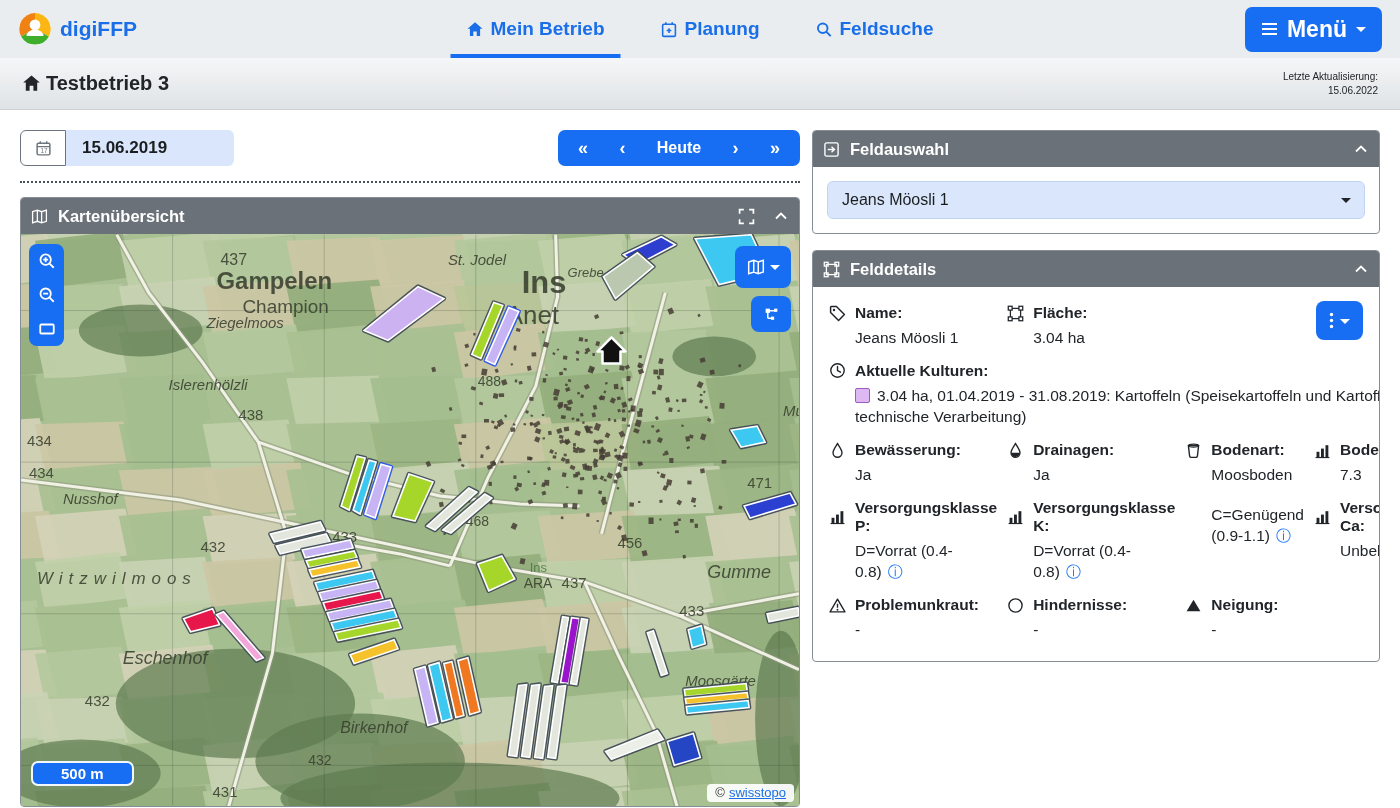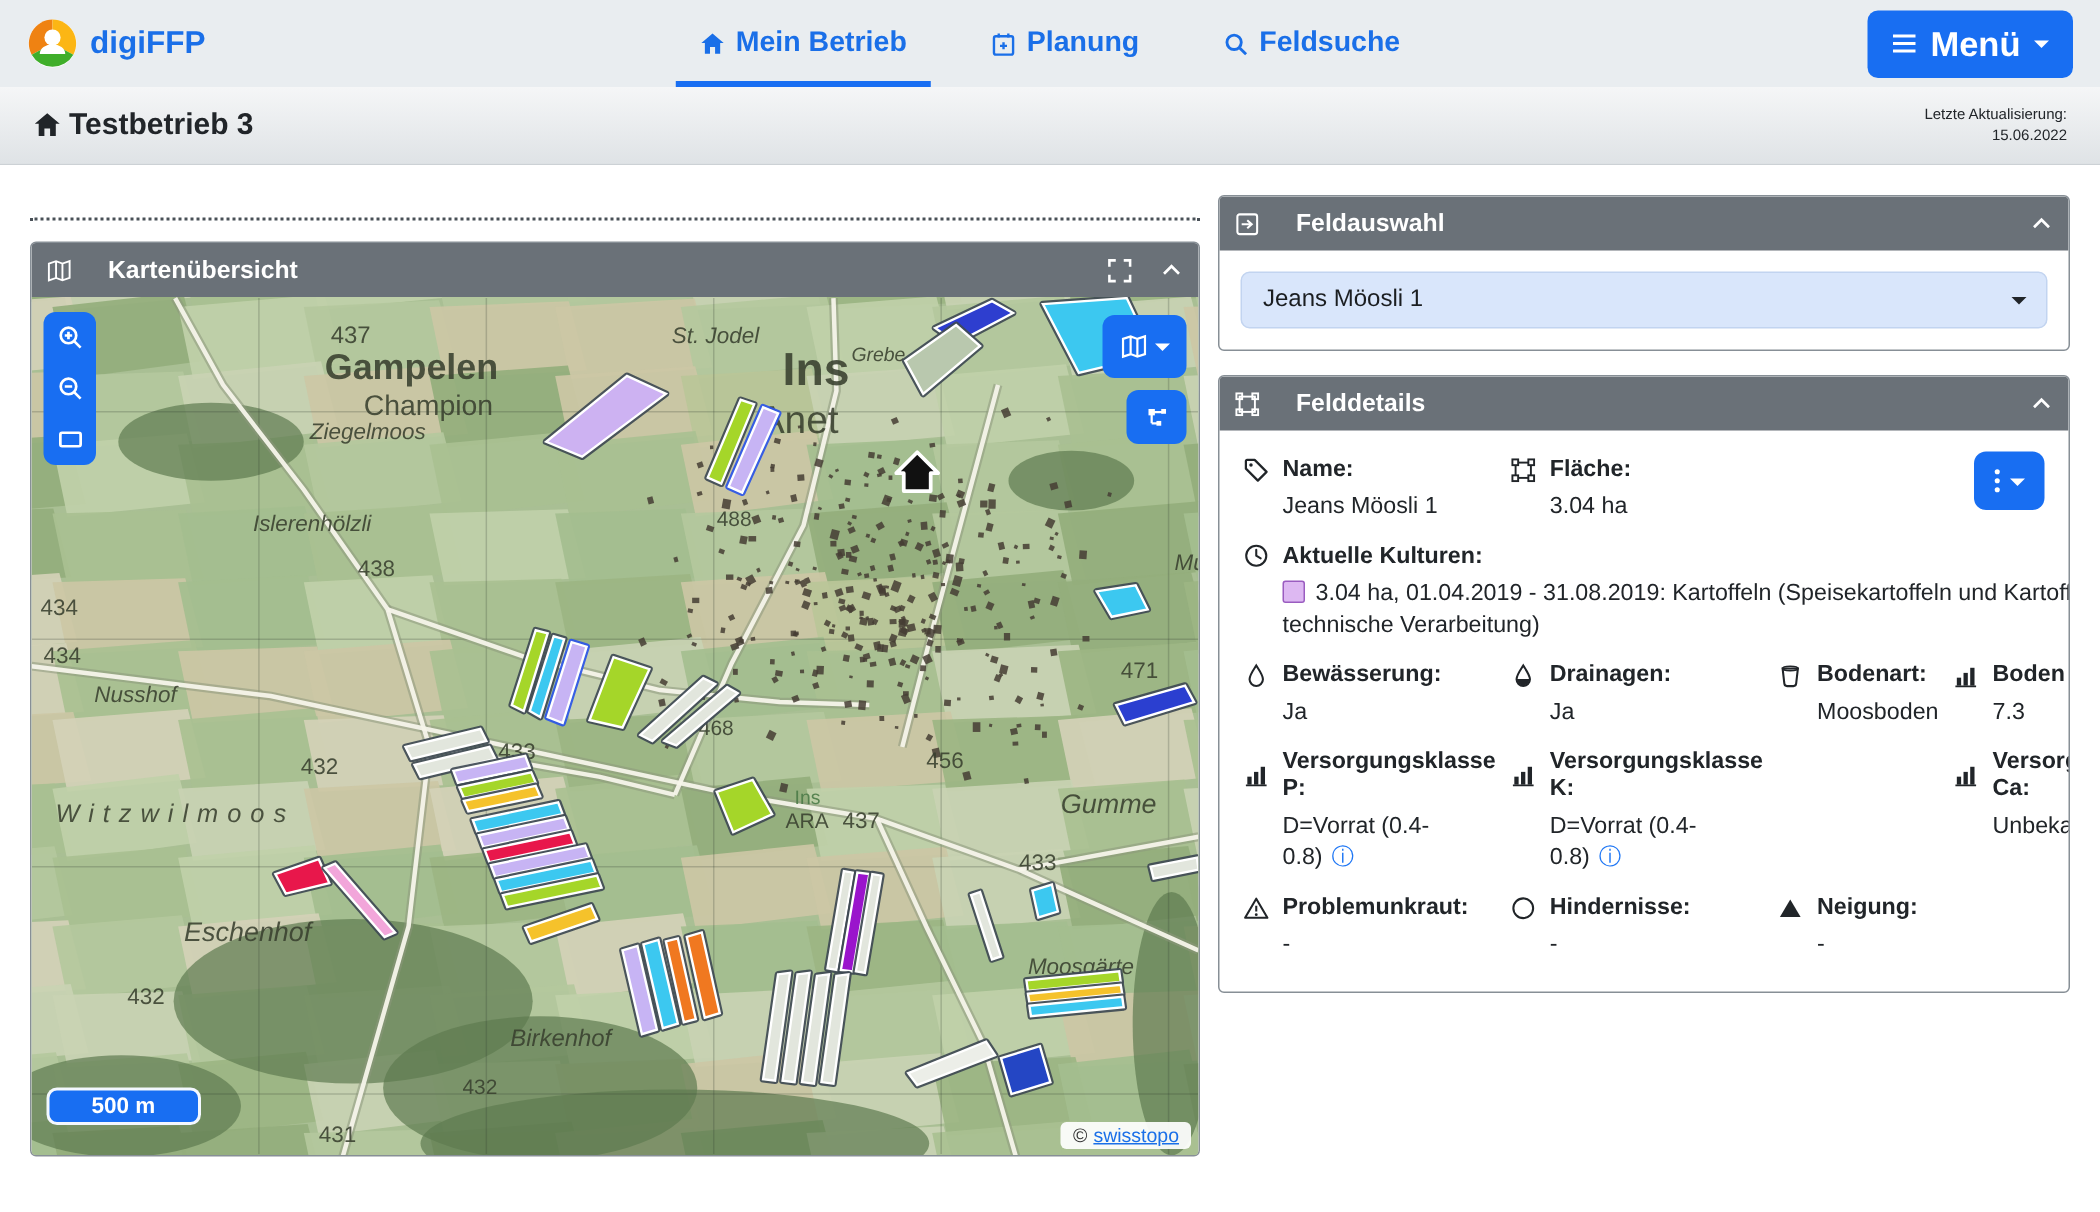--- a/index.html
+++ b/index.html
@@ -61,21 +61,21 @@
     display:flex; align-items:center; justify-content:space-between; padding:0 16px;
     font-size:16px; font-weight:bold;
   }
   .nav-group .nbtn { cursor:pointer; font-size:18px; line-height:1; padding:0 4px; }
   .dotted-sep { border:none; border-top:2px dotted #495057; margin:15px 0 14px 0; }
 
   
   .card { border:1px solid #878f96; border-radius:4px; overflow:hidden; background:#fff; }
   .card-header {
     height:36px; background:#6a7178; color:#fff; display:flex; align-items:center;
-    gap:24px; padding:0 10px; font-size:16.5px; font-weight:600;
+    gap:10px; padding:0 10px; font-size:16.5px; font-weight:600;
   }
   .hdr-icons { margin-left:auto; display:flex; align-items:center; gap:18px; }
   .hdr-icons svg { cursor:pointer; }
 
   
   .map-body { position:relative; height:572px; background:#a9bf94; overflow:hidden; }
   .map-body > svg.basemap { position:absolute; inset:0; }
   .zoom-stack {
     position:absolute; left:8px; top:10px; width:35px; background:#186ef2; border-radius:8px;
     display:flex; flex-direction:column; align-items:center; padding:8px 0; gap:16px; z-index:5;
@@ -183,20 +183,39 @@
   </div>
   <div class="updated">
     <div>Letzte Aktualisierung:</div>
     <div>15.06.2022</div>
   </div>
 </div>
 
 <div class="content">
 
   <div class="left-col">
+    <div class="toolbar-row">
+      <div class="date-group">
+        <div class="cal-btn">
+          <svg class="ic" viewBox="0 0 16 16">
+            <rect x="2" y="3" width="12" height="11" rx="1.2" fill="none" stroke="#6c757d" stroke-width="1.4"></rect>
+            <path d="M5 1.2 V3.8 M11 1.2 V3.8 M2 6.2 H14" stroke="#6c757d" stroke-width="1.3" fill="none"></path>
+            <text x="5.2" y="12.2" font-size="6" fill="#6c757d">17</text>
+          </svg>
+        </div>
+        <div class="date-input">15.06.2019</div>
+      </div>
+      <div class="nav-group">
+        <span class="nbtn">«</span>
+        <span class="nbtn">‹</span>
+        <span class="nbtn" style="font-size:16px">Heute</span>
+        <span class="nbtn">›</span>
+        <span class="nbtn">»</span>
+      </div>
+    </div>
 
     <hr class="dotted-sep">
 
     <div class="card">
       <div class="card-header">
         <svg class="ic" viewBox="0 0 16 16">
           <path d="M1.5 3.5 L6 2 L10 3.5 L14.5 2 V12.5 L10 14 L6 12.5 L1.5 14 Z M6 2 V12.5 M10 3.5 V14" fill="none" stroke="#fff" stroke-width="1.2"></path>
         </svg>
         <span>Kartenübersicht</span>
         <div class="hdr-icons">
@@ -1013,20 +1032,21 @@
                     <rect x="2.4" y="9.2" width="2.7" height="5" fill="currentColor"></rect>
                     <rect x="6.6" y="6.2" width="2.7" height="8" fill="currentColor"></rect>
                     <rect x="10.8" y="3" width="2.7" height="11.2" fill="currentColor"></rect>
                   </svg>
                 </span>
                 <span>Versorgungsklasse K:</span>
               </div>
               <div class="val">D=Vorrat (0.4-0.8)<span class="info">ⓘ</span></div>
             </div>
             <div class="detail">
+              <div class="val">C=Genügend (0.9-1.1)<span class="info">ⓘ</span></div>
             </div>
             <div class="detail">
               <div class="lab">
                 <span style="display: flex;">
                   <svg class="ic" viewBox="0 0 16 16">
                     <path d="M1.5 14.6 H14.5" stroke="currentColor" stroke-width="1.1"></path>
                     <rect x="2.4" y="9.2" width="2.7" height="5" fill="currentColor"></rect>
                     <rect x="6.6" y="6.2" width="2.7" height="8" fill="currentColor"></rect>
                     <rect x="10.8" y="3" width="2.7" height="11.2" fill="currentColor"></rect>
                   </svg>

